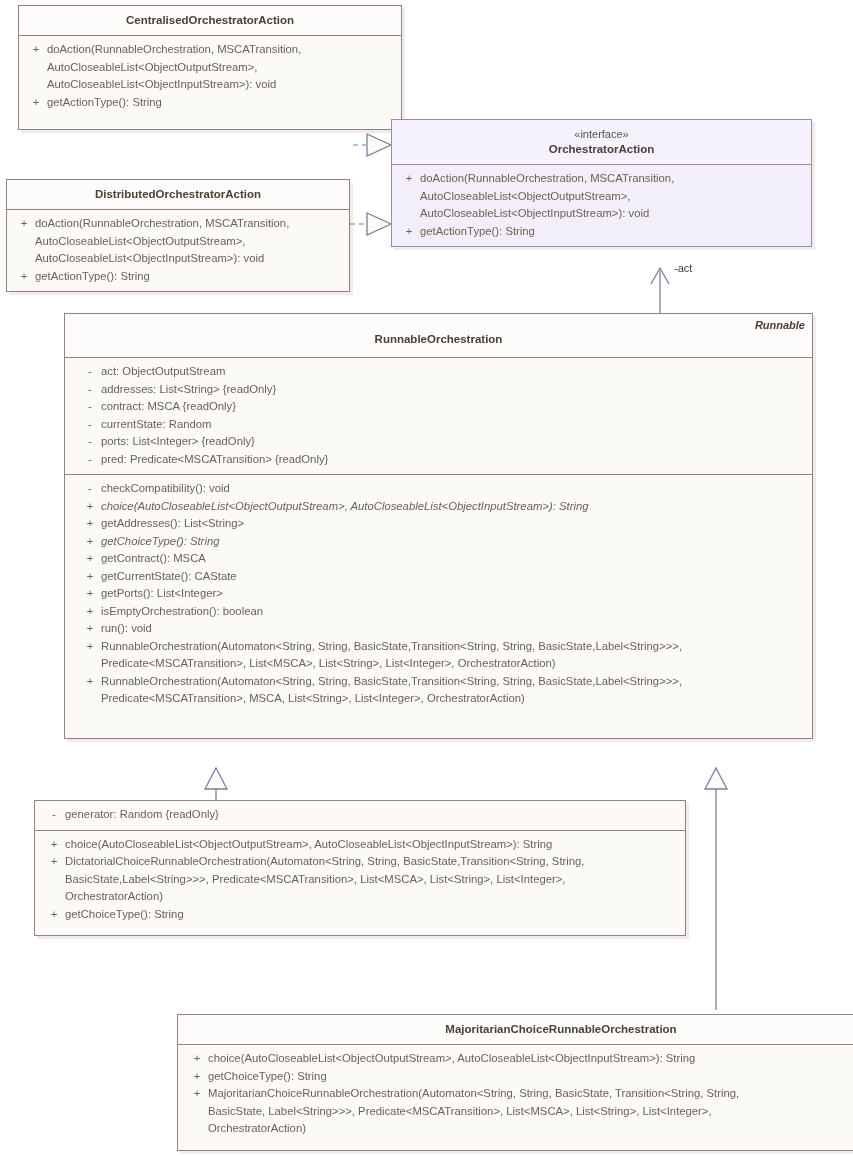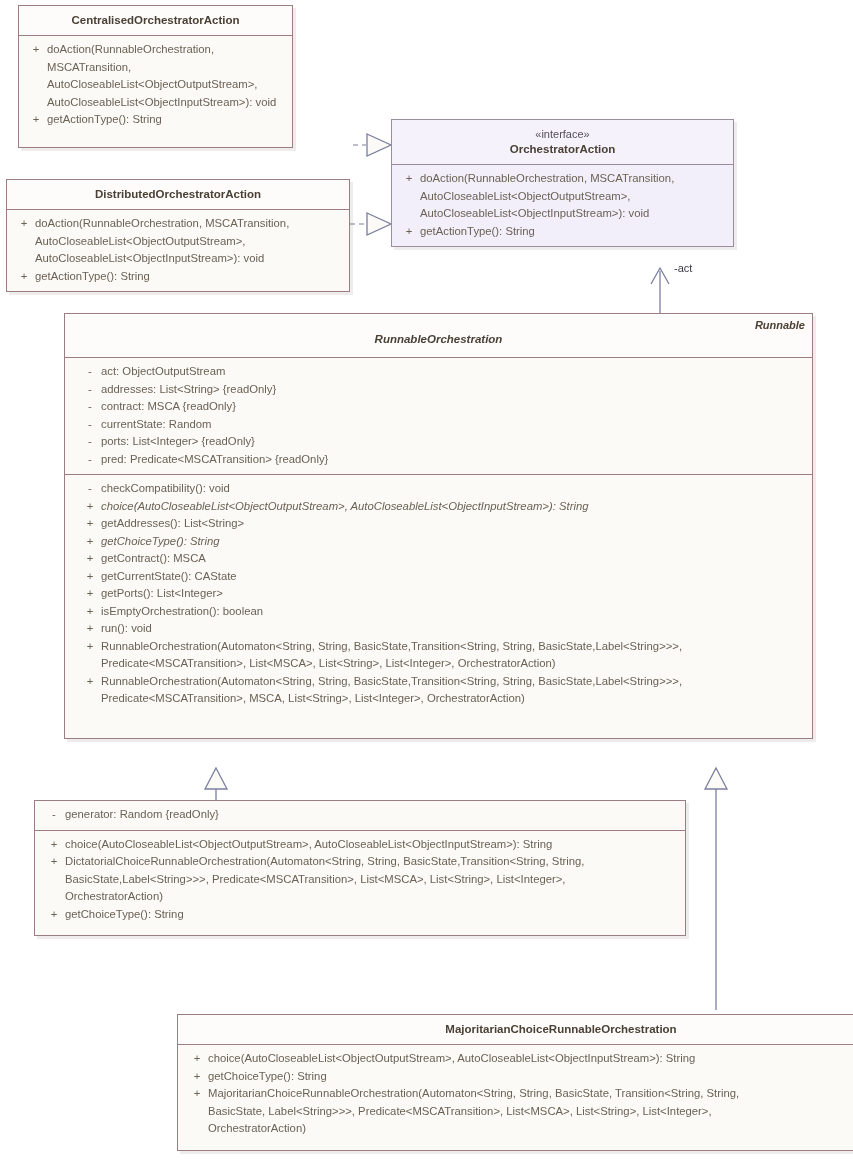--- a/index.html
+++ b/index.html
@@ -65,21 +65,21 @@
   }
   .uml-header .corner-note {
     position: absolute;
     right: 7px;
     top: 4px;
     font-style: italic;
     font-weight: bold;
     font-size: 11px;
     color: #4a4036;
   }
-  .uml-header .title.italic { font-style: italic; }
+  .uml-header .title.italic { }
 
   .uml-compartment {
     box-sizing: border-box;
     padding: 5px 4px 6px 4px;
     border-bottom: 1px solid #9c7d81;
   }
   .uml-box.iface .uml-compartment { border-bottom-color: #9c8d9e; }
   .uml-compartment.last { border-bottom: none; }
 
   .member {
@@ -133,21 +133,21 @@
 
     <line x1="216" y1="800" x2="216" y2="789" stroke="#7b7f9e" stroke-width="1.3"></line>
     <polygon points="216,768 227,789 205,789" fill="#fbfaf7" stroke="#7b7f9e" stroke-width="1.3"></polygon>
 
     <line x1="716" y1="1010" x2="716" y2="789" stroke="#7b7f9e" stroke-width="1.3"></line>
     <polygon points="716,768 727,789 705,789" fill="#fbfaf7" stroke="#7b7f9e" stroke-width="1.3"></polygon>
   </svg>
 
   <div class="edge-label" style="left:673px; top:262px;">-act</div>
 
-  <div class="uml-box" style="left:18px; top:5px; width:275px;">
+  <div class="uml-box" style="left:18px; top:5px; width:384px;">
     <div class="uml-header">
       <span class="title">CentralisedOrchestratorAction</span>
     </div>
     <div class="uml-compartment last">
       <div class="member">
         <span class="vis">+</span>
         <span class="sig">doAction(RunnableOrchestration, MSCATransition,
 AutoCloseableList&lt;ObjectOutputStream&gt;,
 AutoCloseableList&lt;ObjectInputStream&gt;): void</span>
       </div>
@@ -170,21 +170,21 @@
 AutoCloseableList&lt;ObjectOutputStream&gt;,
 AutoCloseableList&lt;ObjectInputStream&gt;): void</span>
       </div>
       <div class="member">
         <span class="vis">+</span>
         <span class="sig">getActionType(): String</span>
       </div>
     </div>
   </div>
 
-  <div class="uml-box iface" style="left:391px; top:119px; width:343px;">
+  <div class="uml-box iface" style="left:391px; top:119px; width:421px;">
     <div class="uml-header">
       <span class="stereo">«interface»</span>
       <span class="title">OrchestratorAction</span>
     </div>
     <div class="uml-compartment last">
       <div class="member">
         <span class="vis">+</span>
         <span class="sig">doAction(RunnableOrchestration, MSCATransition,
 AutoCloseableList&lt;ObjectOutputStream&gt;,
 AutoCloseableList&lt;ObjectInputStream&gt;): void</span>

